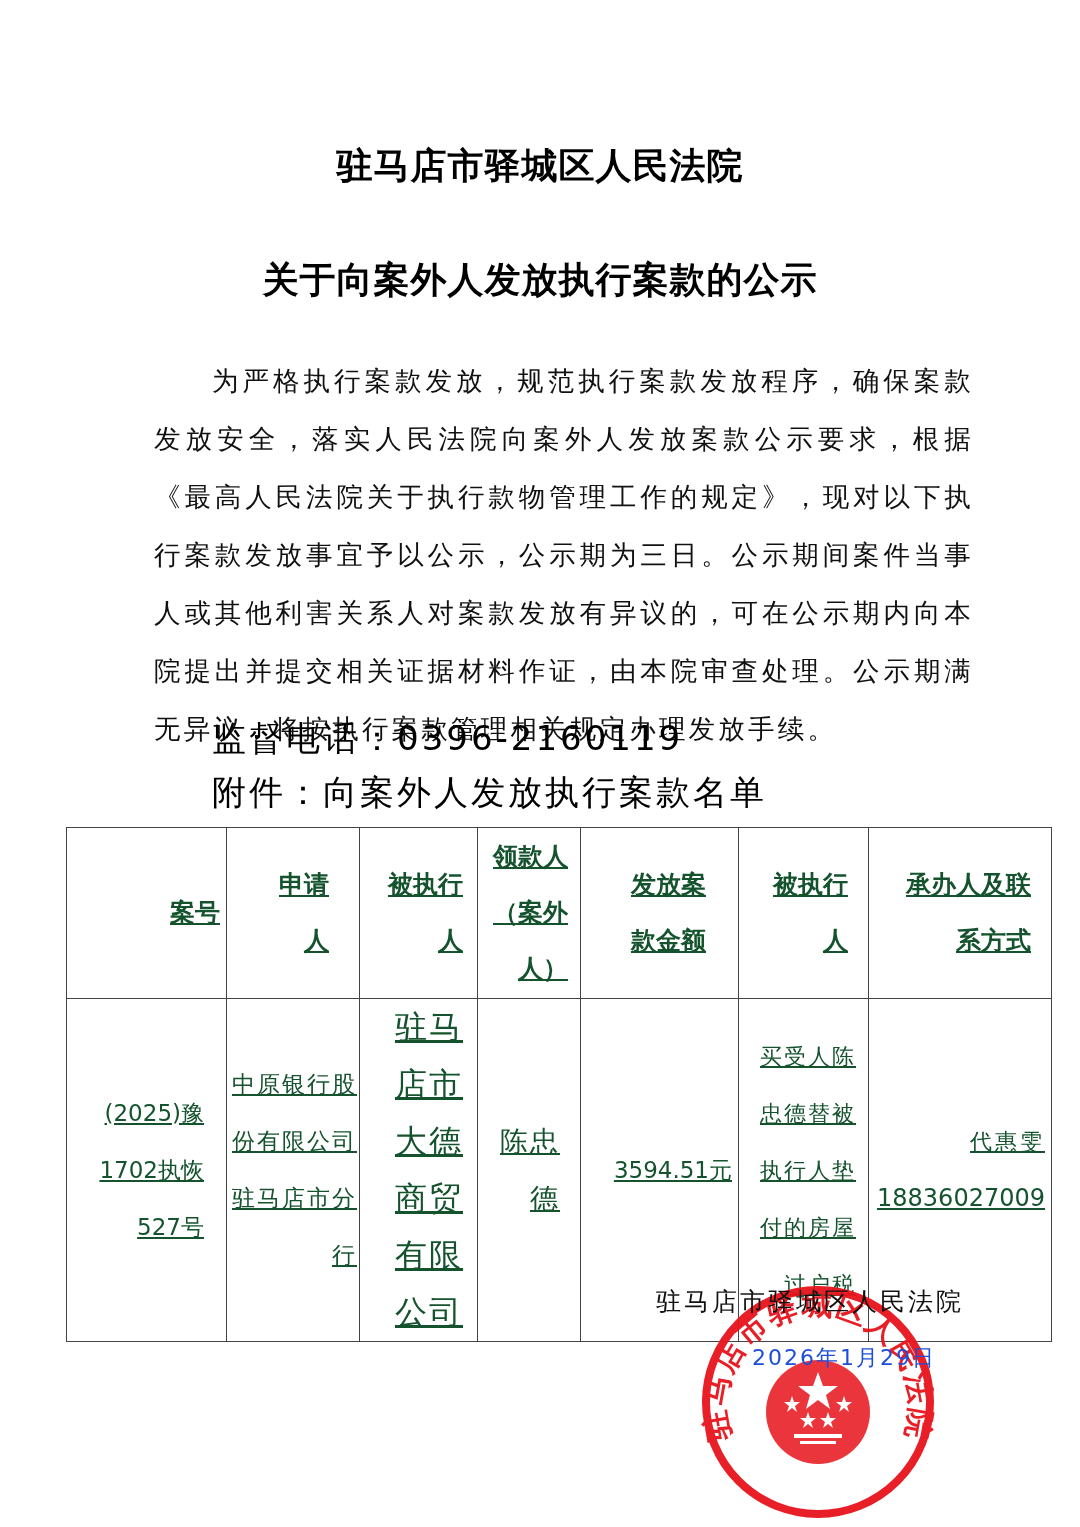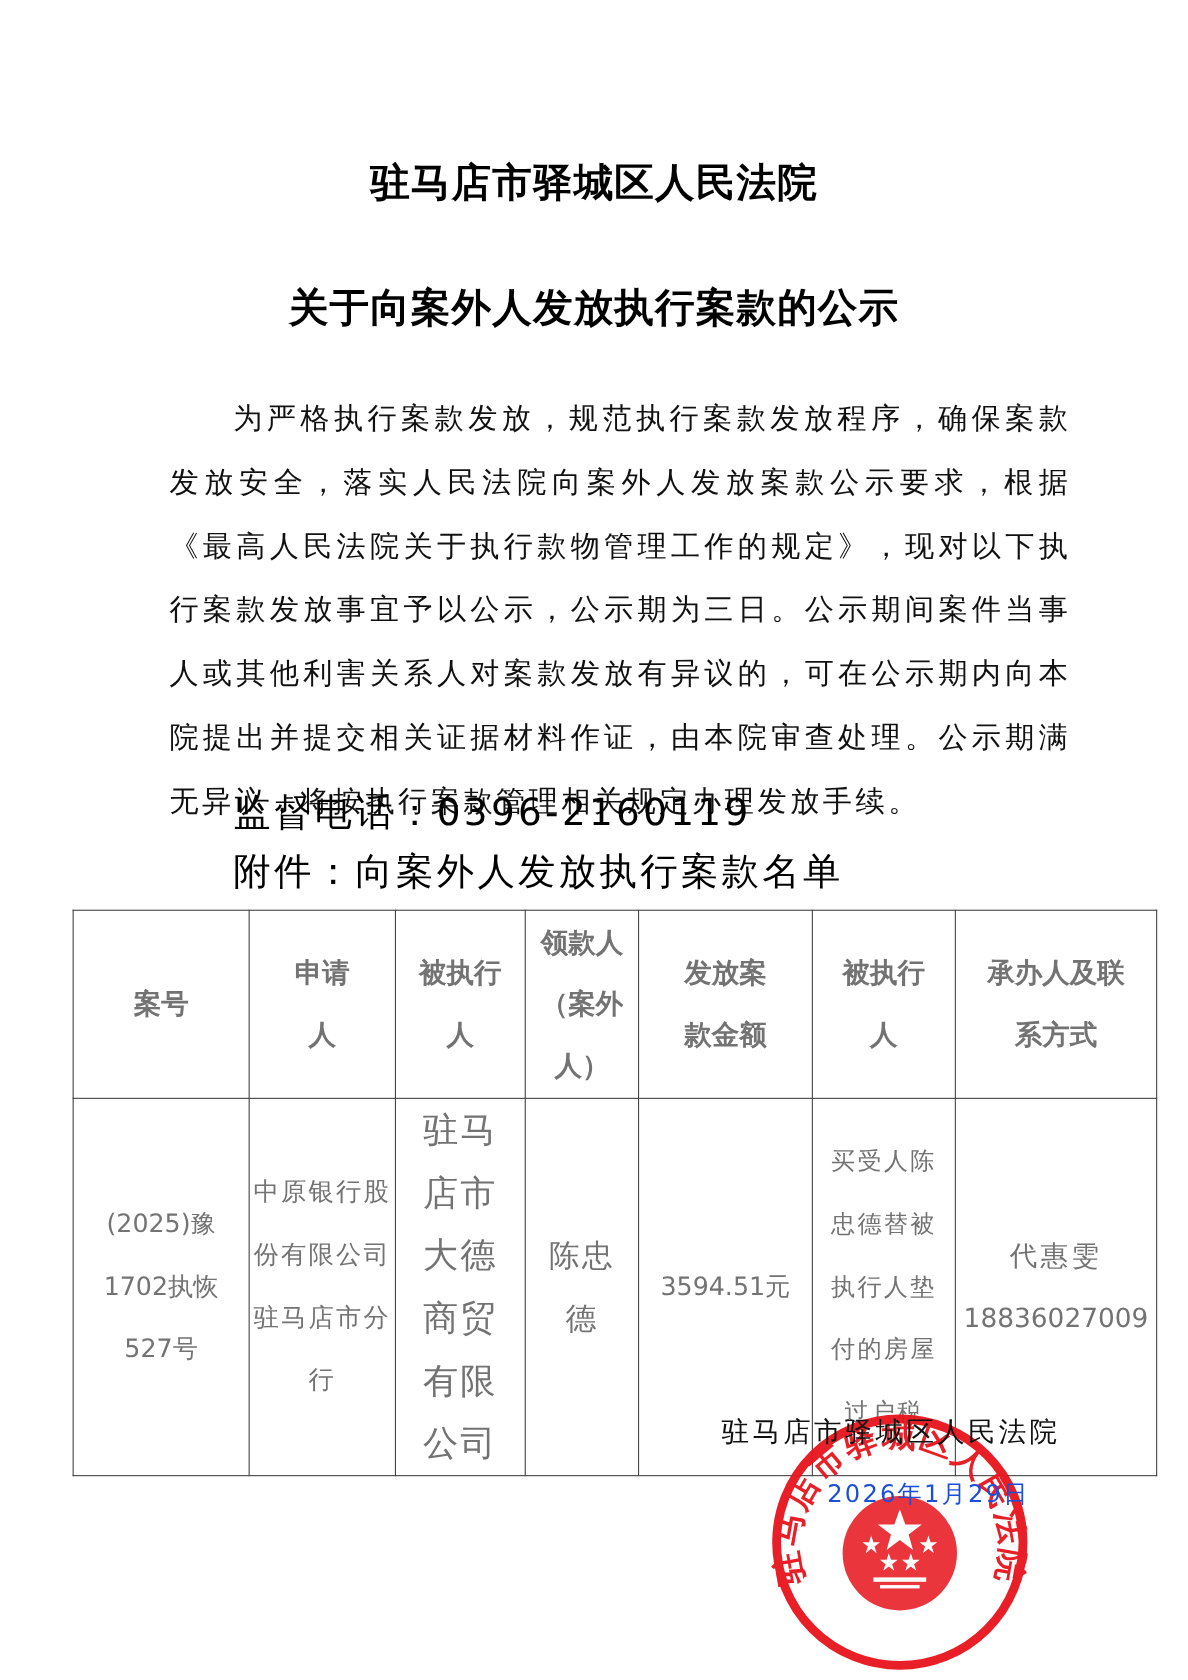--- a/index.html
+++ b/index.html
@@ -24,22 +24,22 @@
     position: absolute; left: 212px;
     font-size: 34px; letter-spacing: 3px; color: #000000;
   }
   .phone { top: 716px; }
   .attach { top: 770px; }
   table.list {
     position: absolute; left: 66px; top: 827px;
     border-collapse: collapse; table-layout: fixed;
   }
   table.list td, table.list th {
-    border: 1.5px solid #444; text-align: center; vertical-align: middle;
-    padding: 0 6px; color: #737373;
+    border: 1.5px solid #444; text-align: right; vertical-align: middle;
+    padding: 0 6px; color: #14532d; text-decoration: underline;
   }
   table.list th {
     font-family: "DejaVu Serif", "Liberation Serif", serif;
     font-weight: bold; font-size: 25px; line-height: 56px; height: 170px;
   }
   table.list td {
     font-size: 23px; line-height: 57px; height: 282px; letter-spacing: 2px;
   }
   .sig {
     position: absolute; left: 656px; top: 1285px;
@@ -88,21 +88,21 @@
   </thead>
   <tbody>
     <tr>
       <td style="padding:12px 22px;letter-spacing:0;"><span>(2025)豫1702执恢527号</span></td>
       <td style="padding:0 2px;">中原银行股份有限公司驻马店市分行</td>
       <td style="padding:0 14px;font-size:32px;">驻马店市大德商贸有限公司</td>
       <td style="padding:0 20px;font-size:28px;">陈忠德</td>
       <td style="letter-spacing:0;">3594.51元</td>
       <td style="padding:4px 12px;font-size:22px;">买受人陈忠德替被执行人垫付的房屋过户税</td>
       <td style="letter-spacing:0;">
-        <div style="font-size:25px;letter-spacing:3px;line-height:56px;">代惠雯</div>
+        <div style="font-size:22px;letter-spacing:3px;line-height:56px;">代惠雯</div>
         <div style="font-size:24px;line-height:56px;">18836027009</div>
       </td>
     </tr>
   </tbody>
 </table>
 
 <svg class="seal" viewBox="0 0 236 236">
   <circle cx="118" cy="118" r="112" fill="none" stroke="#e8141c" stroke-width="8"></circle>
   <circle cx="118" cy="128" r="52" fill="#e8141c" opacity="0.9"></circle>
   <polygon points="118,88 123,102 138,102 126,111 130,125 118,116 106,125 110,111 98,102 113,102" fill="#ffffff"></polygon>

